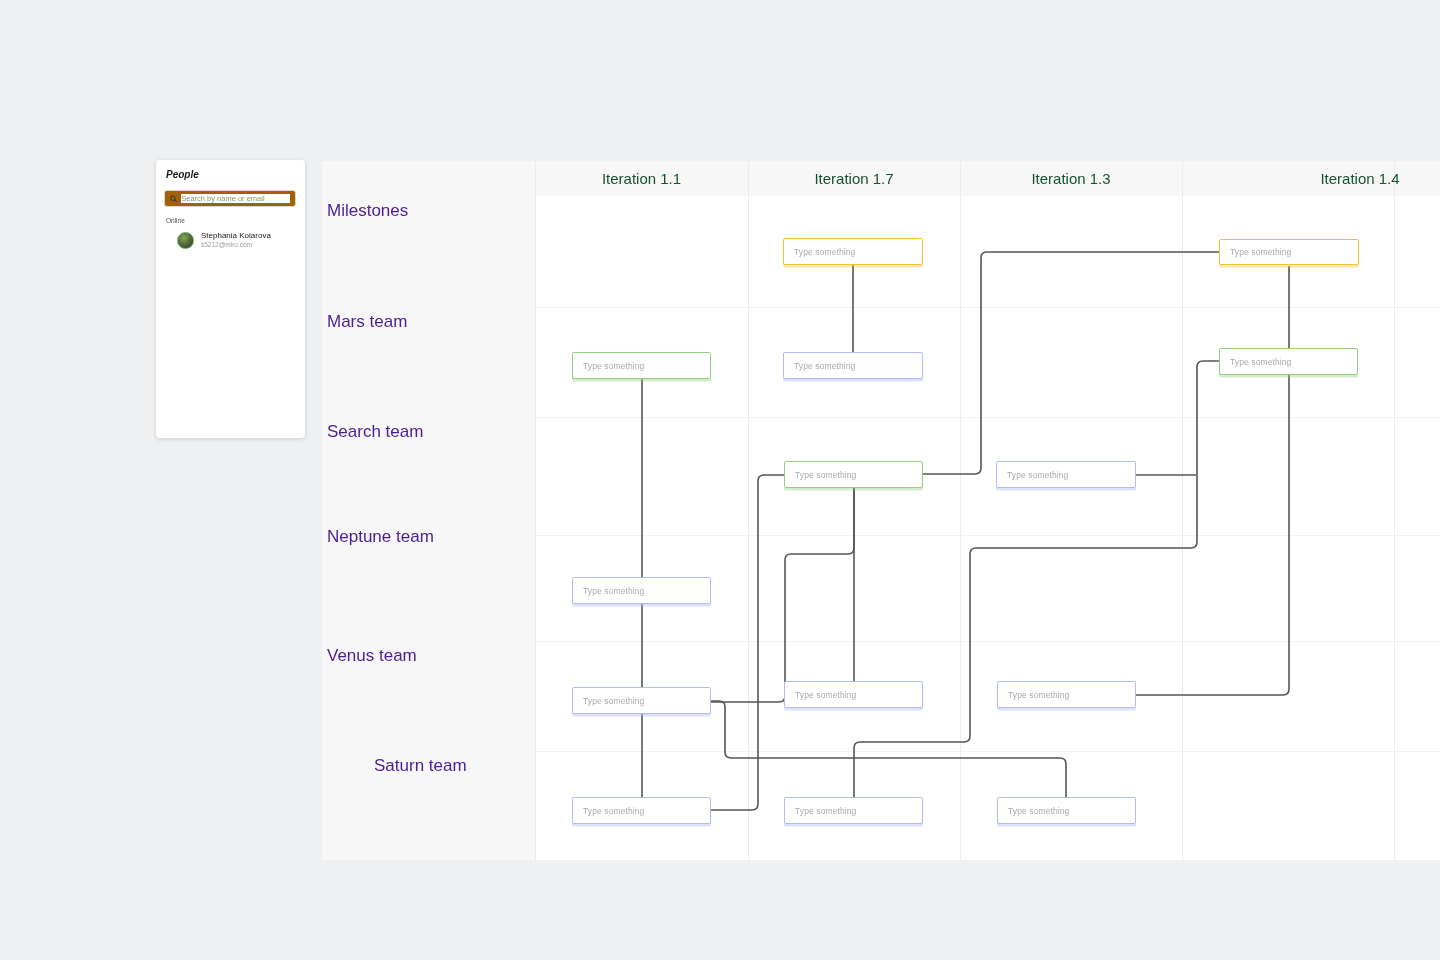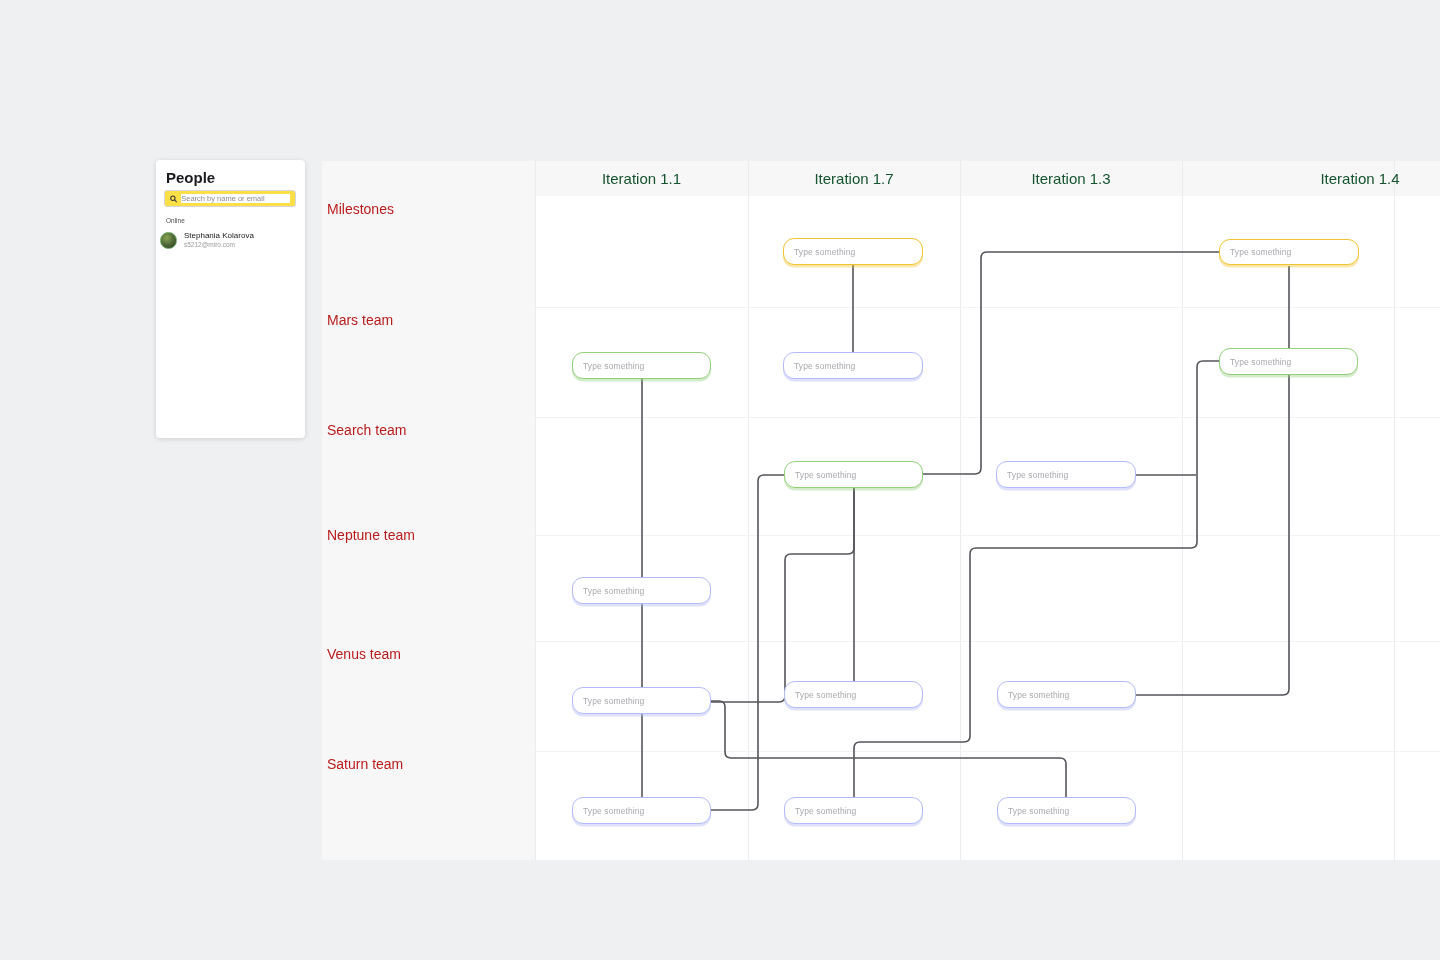--- a/index.html
+++ b/index.html
@@ -17,55 +17,55 @@
   .cells-area        { position:absolute; left:535px; top:196px; width:905px; height:664px; background:#ffffff; z-index:1; }
   .vline { position:absolute; top:161px; height:699px; width:1px; background:#ececee; z-index:1; }
   .hline { position:absolute; left:535px; width:905px; height:1px; background:#f2f2f3; z-index:1; }
 
   .col-header {
     position:absolute; top:170px; transform:translateX(-50%);
     font-size:15px; color:#14532d; z-index:2; white-space:nowrap;
   }
   .row-label {
     position:absolute; left:327px;
-    font-size:14px; color:#b91c1c; z-index:2; white-space:nowrap;
+    font-size:17px; color:#4c1d95; z-index:2; white-space:nowrap;
   }
 
   
   svg.connectors { position:absolute; left:0; top:0; z-index:3; pointer-events:none; }
   svg.connectors path { pointer-events:stroke; }
 
   
   .card {
     position:absolute; z-index:4;
-    background:#fff; border-radius:11px;
+    background:#fff; border-radius:2px;
     display:flex; align-items:center; padding-left:10px;
     border:1.5px solid #ccc;
   }
   .card .ph { font-size:8.5px; color:#a8a9ae; letter-spacing:.1px; }
 
   
   .people-panel {
     position:absolute; left:156px; top:160px; width:149px; height:278px;
     background:#ffffff; border-radius:4px; z-index:6;
     box-shadow:0 1px 5px rgba(0,0,0,0.14);
   }
-  .people-title { position:absolute; left:10px; top:9px; font-size:15px; font-weight:bold; color:#1b1b1f; }
+  .people-title { position:absolute; left:10px; top:9px; font-size:10px; font-weight:bold; color:#1b1b1f;font-style:italic; }
   .search-box {
     position:absolute; left:8px; top:30px; width:132px; height:17px;
-    border:1px solid #d6d6d8; border-radius:3px; background:#fde047;
+    border:1px solid #d6d6d8; border-radius:3px; background:#a16207;
     display:flex; align-items:center; padding:0 5px;
   }
   .search-box input {
     border:none; outline:none; width:100%; margin-left:4px;
     font-size:7.5px; color:#333; font-family:"Liberation Sans", sans-serif;
   }
   .search-box input::placeholder { color:#8c8c90; }
   .online-label { position:absolute; left:10px; top:57px; font-size:6.5px; color:#4e4e52; }
-  .user-row { position:absolute; left:4px; top:68px; width:133px; height:24px; display:flex; align-items:center; border-radius:3px; }
+  .user-row { position:absolute; left:21px; top:68px; width:133px; height:24px; display:flex; align-items:center; border-radius:3px; }
   .avatar {
     width:17px; height:17px; border-radius:50%; flex:0 0 17px;
     background:radial-gradient(circle at 38% 32%, #8aa455 0%, #55703a 45%, #27321c 100%);
     border:1px solid #69a35c;
   }
   .user-texts { margin-left:7px; display:flex; flex-direction:column; }
   .user-name  { font-size:8px; color:#202024; line-height:10px; }
   .user-email { font-size:6.5px; color:#9c9ca1; line-height:8px; }
 </style>
 </head>
@@ -92,21 +92,21 @@
       <div class="col-header" style="left: 854px;">Iteration 1.7</div>
       <div class="col-header" style="left: 1071px;">Iteration 1.3</div>
       <div class="col-header" style="left: 1360px;">Iteration 1.4</div>
     </div>
   <div id="row-labels">
       <div class="row-label" style="top: 201px;">Milestones</div>
       <div class="row-label" style="top: 312px;">Mars team</div>
       <div class="row-label" style="top: 422px;">Search team</div>
       <div class="row-label" style="top: 527px;">Neptune team</div>
       <div class="row-label" style="top: 646px;">Venus team</div>
-      <div class="row-label" style="top: 756px;">Saturn team</div>
+      <div class="row-label" style="top: 756px; margin-left: 47px;">Saturn team</div>
     </div>
   <svg class="connectors" width="1440" height="960" viewBox="0 0 1440 960" id="connector-svg">
       <path d="M853 265 L853 352" fill="none" stroke="#54565b" stroke-width="1.6" stroke-linejoin="round"></path>
       <path d="M642 379 L642 797" fill="none" stroke="#54565b" stroke-width="1.6" stroke-linejoin="round"></path>
       <path d="M923 474 L975 474 Q981 474 981 468 L981 258 Q981 252 987 252 L1219 252" fill="none" stroke="#54565b" stroke-width="1.6" stroke-linejoin="round"></path>
       <path d="M784 475 L764 475 Q758 475 758 481 L758 804 Q758 810 752 810 L711 810" fill="none" stroke="#54565b" stroke-width="1.6" stroke-linejoin="round"></path>
       <path d="M854 488 L854 548 Q854 554 848 554 L791 554 Q785 554 785 560 L785 696 Q785 702 779 702 L711 702" fill="none" stroke="#54565b" stroke-width="1.6" stroke-linejoin="round"></path>
       <path d="M854 488 L854 681" fill="none" stroke="#54565b" stroke-width="1.6" stroke-linejoin="round"></path>
       <path d="M711 701 L719 701 Q725 701 725 707 L725 752 Q725 758 731 758 L1060 758 Q1066 758 1066 764 L1066 797" fill="none" stroke="#54565b" stroke-width="1.6" stroke-linejoin="round"></path>
       <path d="M1219 361 L1203 361 Q1197 361 1197 367 L1197 542 Q1197 548 1191 548 L976 548 Q970 548 970 554 L970 736 Q970 742 964 742 L860 742 Q854 742 854 748 L854 797" fill="none" stroke="#54565b" stroke-width="1.6" stroke-linejoin="round"></path>

